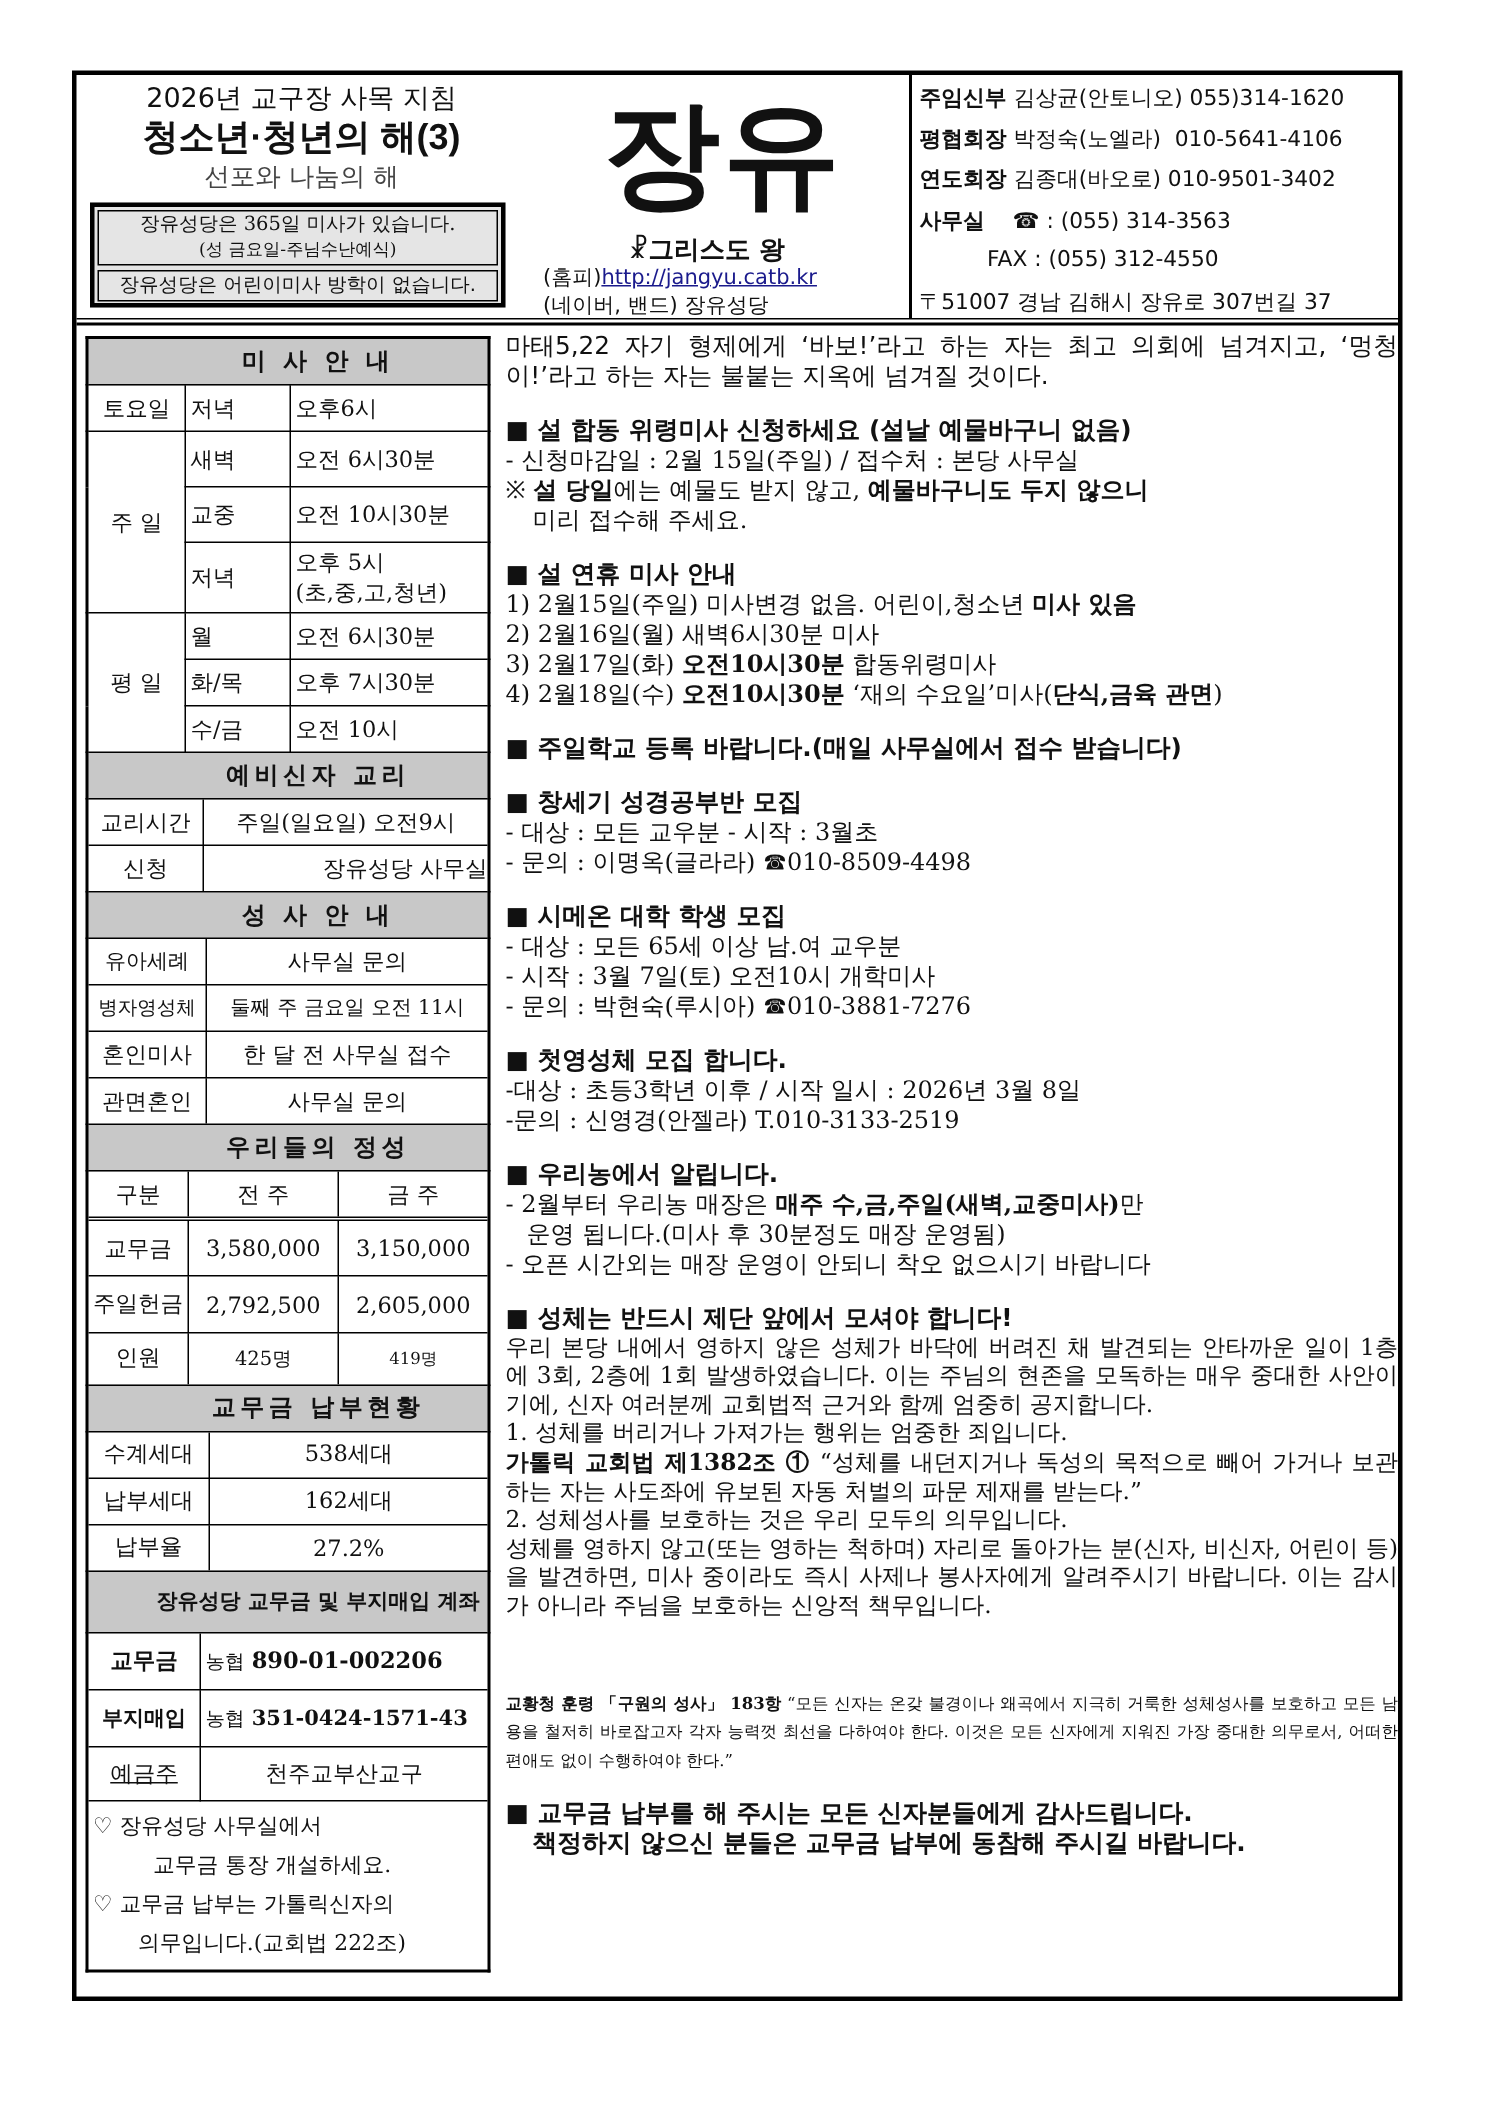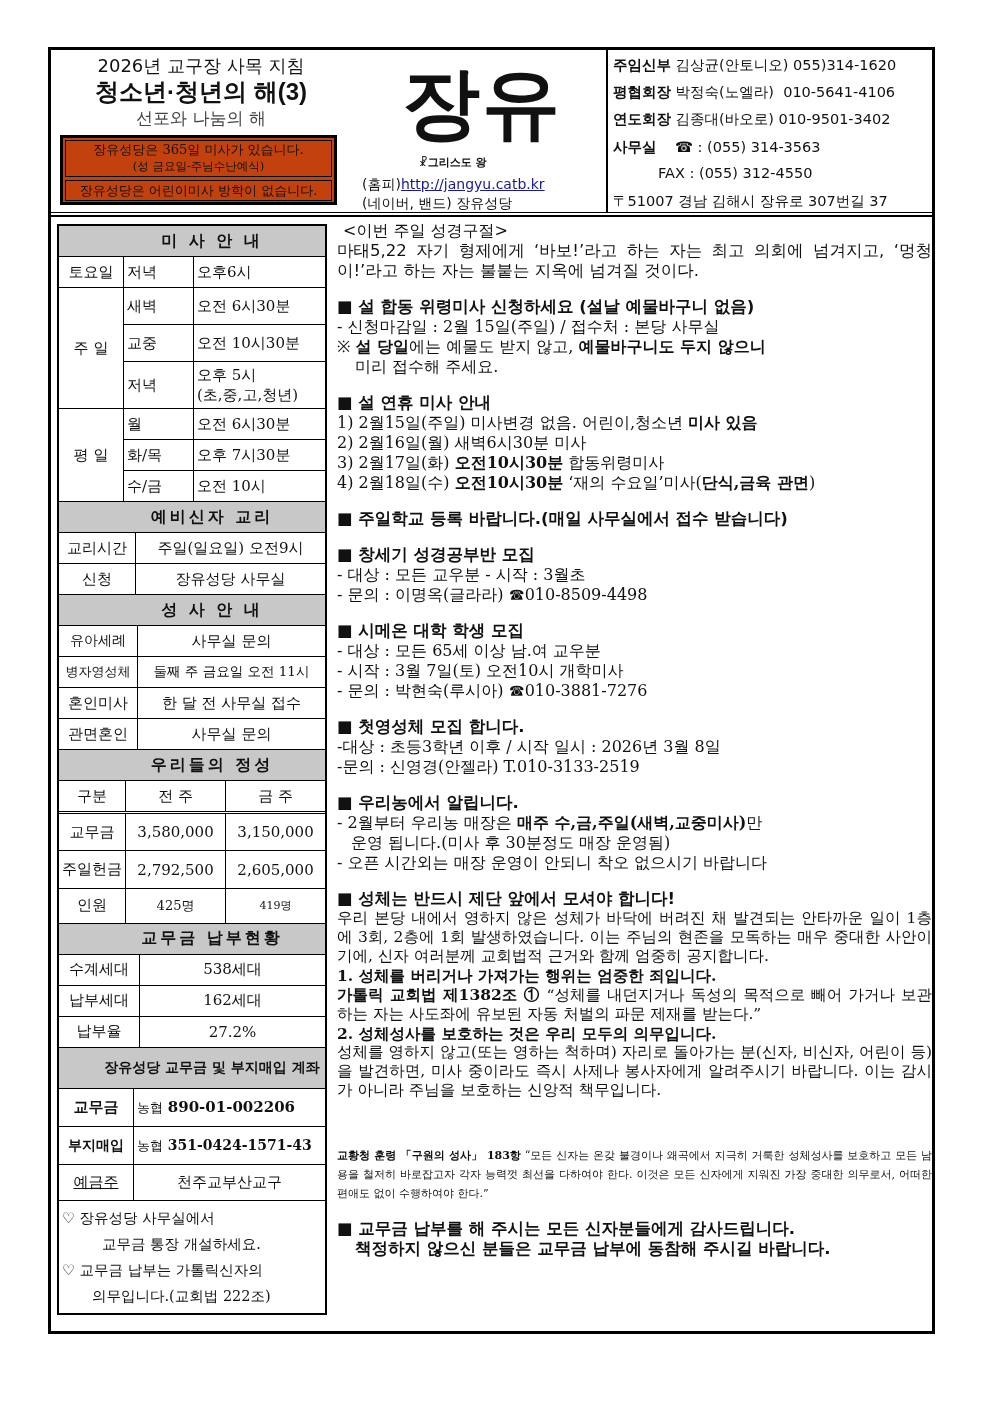--- a/index.html
+++ b/index.html
@@ -4,44 +4,44 @@
 <style>
   html, body { margin:0; padding:0; background:#ffffff; }
   body { width:992px; height:1403px; position:relative; font-family:"DejaVu Serif", "Liberation Serif", serif; color:#111; }
   .page { position:absolute; left:48px; top:47px; width:881px; height:1281px; border:3px solid #000; box-sizing:content-box; }
   .header { position:absolute; left:0; top:0; width:881px; height:162px; }
   .header-divider { position:absolute; left:0; top:162px; width:881px; height:5px; border-top:1px solid #000; border-bottom:2px solid #000; box-sizing:border-box; }
   .h-left { position:absolute; left:0; top:0; width:300px; height:162px; text-align:center; font-family:"DejaVu Sans","Liberation Sans",sans-serif; }
   .h-left .l1 { font-size:18px; margin-top:5px; line-height:22px; }
   .h-left .l2 { font-size:24px; font-weight:bold; line-height:30px; font-family:"Liberation Sans","DejaVu Sans",sans-serif; }
   .h-left .l3 { font-size:17px; color:#444; line-height:22px; }
-  .notice-box { position:absolute; left:9px; top:85px; width:277px; height:70px; border:3px solid #000; box-sizing:border-box; background:#c2410c; }
+  .notice-box { position:absolute; left:9px; top:85px; width:277px; height:70px; border:3px solid #000; box-sizing:border-box; background:#e5e5e5; }
   .notice-a { position:absolute; left:2px; top:2px; right:2px; height:37px; border:1px solid #000; font-family:"DejaVu Serif",serif; font-size:13px; line-height:16px; text-align:center; padding-top:1px; box-sizing:border-box; }
   .notice-a .sub { font-size:11.5px; }
   .notice-b { position:absolute; left:2px; top:42px; right:2px; height:21px; border:1px solid #000; font-size:13px; line-height:19px; text-align:center; box-sizing:border-box; }
   .h-mid { position:absolute; left:308px; top:0; width:250px; height:162px; font-family:"DejaVu Sans","Liberation Sans",sans-serif; }
   .logo { position:absolute; left:43px; top:8px; font-size:78px; font-weight:bold; letter-spacing:2px; line-height:90px; }
-  .motto { position:absolute; left:60px; top:105px; font-size:11px; font-weight:bold; }
+  .motto { position:absolute; left:60px; top:105px; font-size:17px; font-weight:bold; }
   .homepage { position:absolute; left:3px; top:126px; font-size:14px; }
   .homepage a { color:#1a1a8c; text-decoration:underline; }
   .sns { position:absolute; left:3px; top:145px; font-size:14px; }
   .h-right { position:absolute; left:555px; top:0; width:326px; height:162px; border-left:2px solid #000; font-family:"DejaVu Sans","Liberation Sans",sans-serif; font-size:14.5px; }
   .contact { position:absolute; left:5px; white-space:nowrap; }
   .contact b { font-weight:bold; }
   .body { position:absolute; left:0; top:167px; width:881px; height:1114px; }
   .left-col { position:absolute; left:6px; top:7px; width:270px; }
   table.side { border-collapse:collapse; width:270px; font-size:15px; font-family:"DejaVu Serif",serif; }
   table.side td { border:1.5px solid #000; text-align:center; padding:0; height:30px; }
   table.side td.head { background:#c8c8c8; font-weight:bold; font-size:16px; height:30px; letter-spacing:3px;padding-left:40px; }
   table.side td.left { text-align:left; padding-left:3px; }
   .framed { border:2px solid #000; }
   .right-col { position:absolute; left:286px; top:4px; width:595px; font-family:"DejaVu Serif",serif; font-size:16px; line-height:20px; }
   .right-col .sq { font-weight:bold; font-family:"DejaVu Sans",sans-serif; font-size:16.5px; }
   .gap { height:16px; }
-  .b { font-weight:bold; }
+  .b { font-weight:normal; }
   .indent { padding-left:18px; }
   .just { text-align:justify; }
 </style>
 </head>
 <body>
 
 <div class="page">
 
   <div class="header">
     <div class="h-left">
@@ -138,21 +138,21 @@
         <tr>
           <td colspan="3" style="padding:0;">
             <table class="side" style="width:100%;">
               <tbody>
                     <tr>
                 <td style="width:76px; border-left:none; border-top:none;">교리시간</td>
                 <td style="border-right:none; border-top:none;">주일(일요일) 오전9시</td>
               </tr>
               <tr>
                 <td style="border-left:none; border-bottom:none;">신청</td>
-                <td style="border-right:none; border-bottom:none;">장유성당 사무실</td>
+                <td style="border-right:none; border-bottom:none;text-align:right;">장유성당 사무실</td>
               </tr>
             </tbody>
                 </table>
           </td>
         </tr>
         <tr>
               <td colspan="3" class="head">성 사 안 내</td>
             </tr>
         <tr>
           <td colspan="3" style="padding:0;">
@@ -261,21 +261,20 @@
               </tr>
             </tbody>
                 </table>
           </td>
         </tr>
       </tbody>
         </table>
     </div>
 
     <div class="right-col">
-      <div style="padding-left:6px;">&lt;이번 주일 성경구절&gt;</div>
       <div class="just" style="font-family:'DejaVu Sans',sans-serif; font-size:16.5px;">마태5,22 자기 형제에게 ‘바보!’라고 하는 자는 최고 의회에 넘겨지고, ‘멍청이!’라고 하는 자는 불붙는 지옥에 넘겨질 것이다.</div>
       <div class="gap"></div>
 
       <div class="sq">■ 설 합동 위령미사 신청하세요 (설날 예물바구니 없음)</div>
       <div>- 신청마감일 : 2월 15일(주일) / 접수처 : 본당 사무실</div>
       <div><span>※ </span><b>설 당일</b><span>에는 예물도 받지 않고, </span><b>예물바구니도 두지 않으니</b></div>
       <div class="indent">미리 접수해 주세요.</div>
       <div class="gap"></div>
 
       <div class="sq">■ 설 연휴 미사 안내</div>

